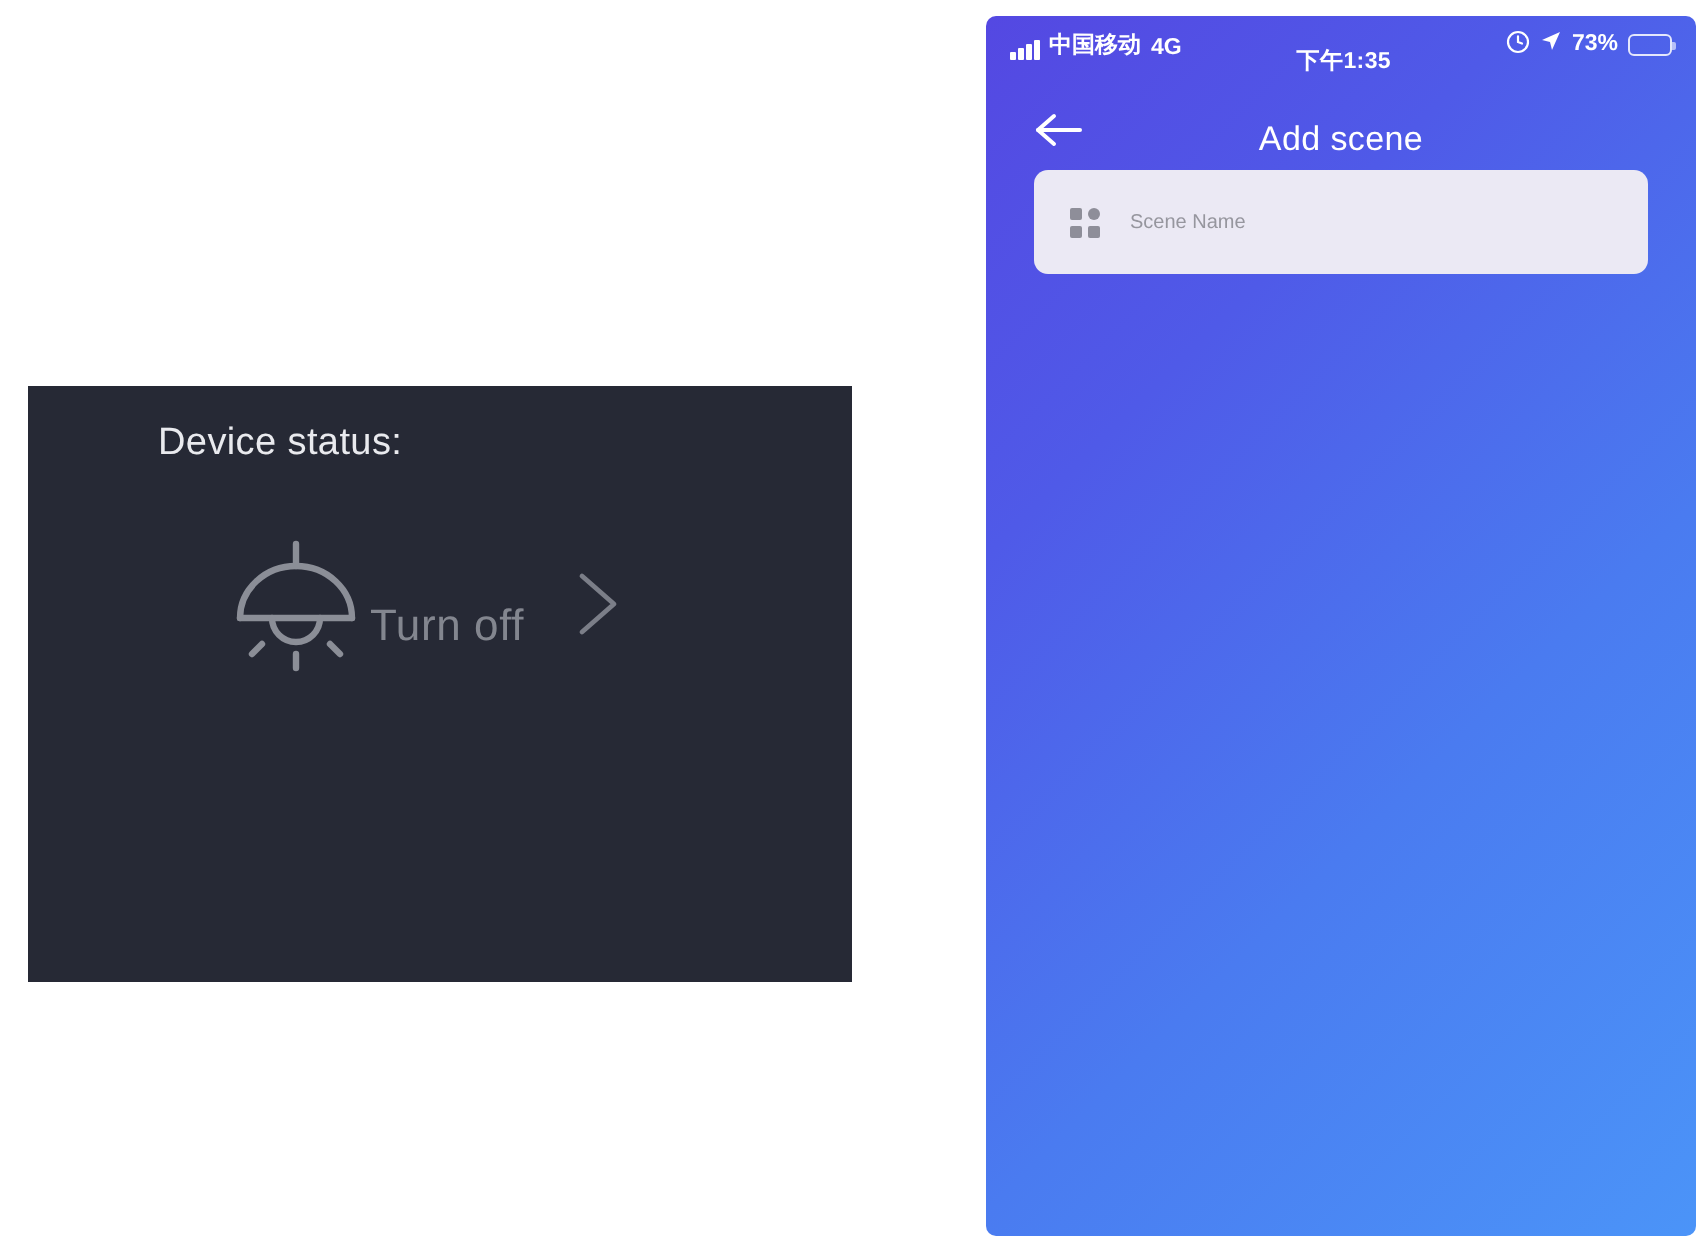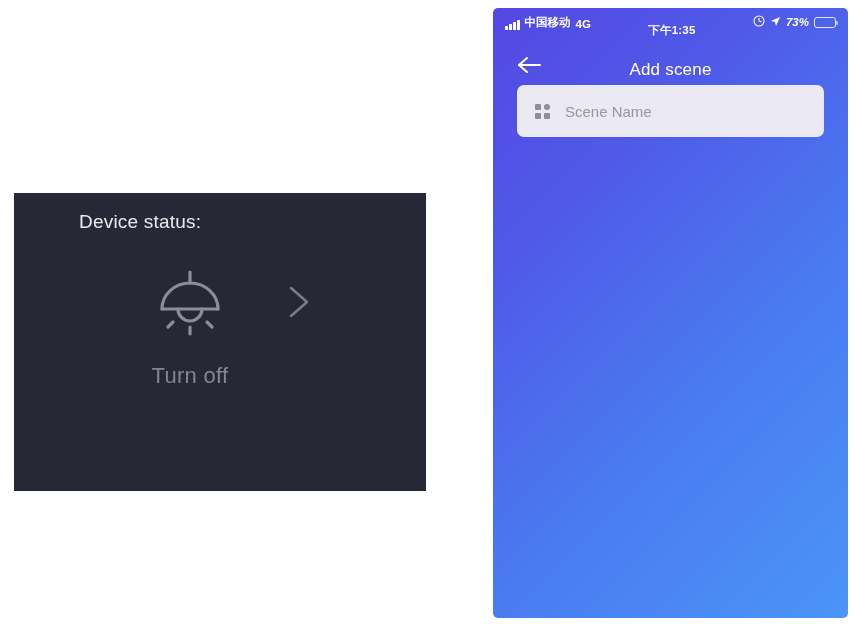--- a/index.html
+++ b/index.html
@@ -42,21 +42,21 @@
     left: 0;
     top: 70px;
     width: 412px;
     display: flex;
     align-items: flex-start;
     justify-content: center;
   }
   .device-col {
     width: 158px;
     display: flex;
-    flex-direction: column;
+    flex-direction: row;
     align-items: center;
   }
   .device-icon-box {
     height: 78px;
     display: flex;
     align-items: center;
     justify-content: center;
   }
   .device-label {
     margin-top: 22px;
@@ -102,21 +102,21 @@
     display: flex;
     align-items: center;
     color: #ffffff;
     font-size: 11.5px;
     font-weight: bold;
     padding: 0 12px;
     box-sizing: border-box;
   }
   #status-left  { display: flex; align-items: flex-end; gap: 5px; flex: 0 0 auto; }
   #status-mid   { flex: 1; text-align: center; letter-spacing: .2px; margin-top: 16px; }
-  #status-right { display: flex; align-items: center; gap: 5px; flex: 0 0 auto; font-style: italic; }
+  #status-right { display: flex; align-items: center; gap: 5px; flex: 0 0 auto; }
   #signal-bars { display: flex; align-items: flex-end; gap: 1.5px; height: 10px; }
   #signal-bars i { display: block; width: 2.5px; background: #fff; border-radius: .5px; }
   #signal-bars i:nth-child(1){ height: 4px; }
   #signal-bars i:nth-child(2){ height: 6px; }
   #signal-bars i:nth-child(3){ height: 8px; }
   #signal-bars i:nth-child(4){ height: 10px; }
   #battery {
     width: 22px; height: 11px;
     border: 1.2px solid rgba(255,255,255,.85);
     border-radius: 3px;
@@ -173,21 +173,21 @@
     align-items: center;
     padding: 0 18px;
     box-sizing: border-box;
     gap: 13px;
   }
   #scene-name-input {
     border: none;
     background: transparent;
     outline: none;
     font-family: "Liberation Sans", sans-serif;
-    font-size: 15px;
+    font-size: 10px;
     color: #7f1d1d;
     width: 240px;
   }
   #scene-name-input::placeholder { color: #96969e; }
   .grid-icon {
     width: 15px; height: 15px;
     display: grid;
     grid-template-columns: 6px 6px;
     grid-template-rows: 6px 6px;
     gap: 3px;

